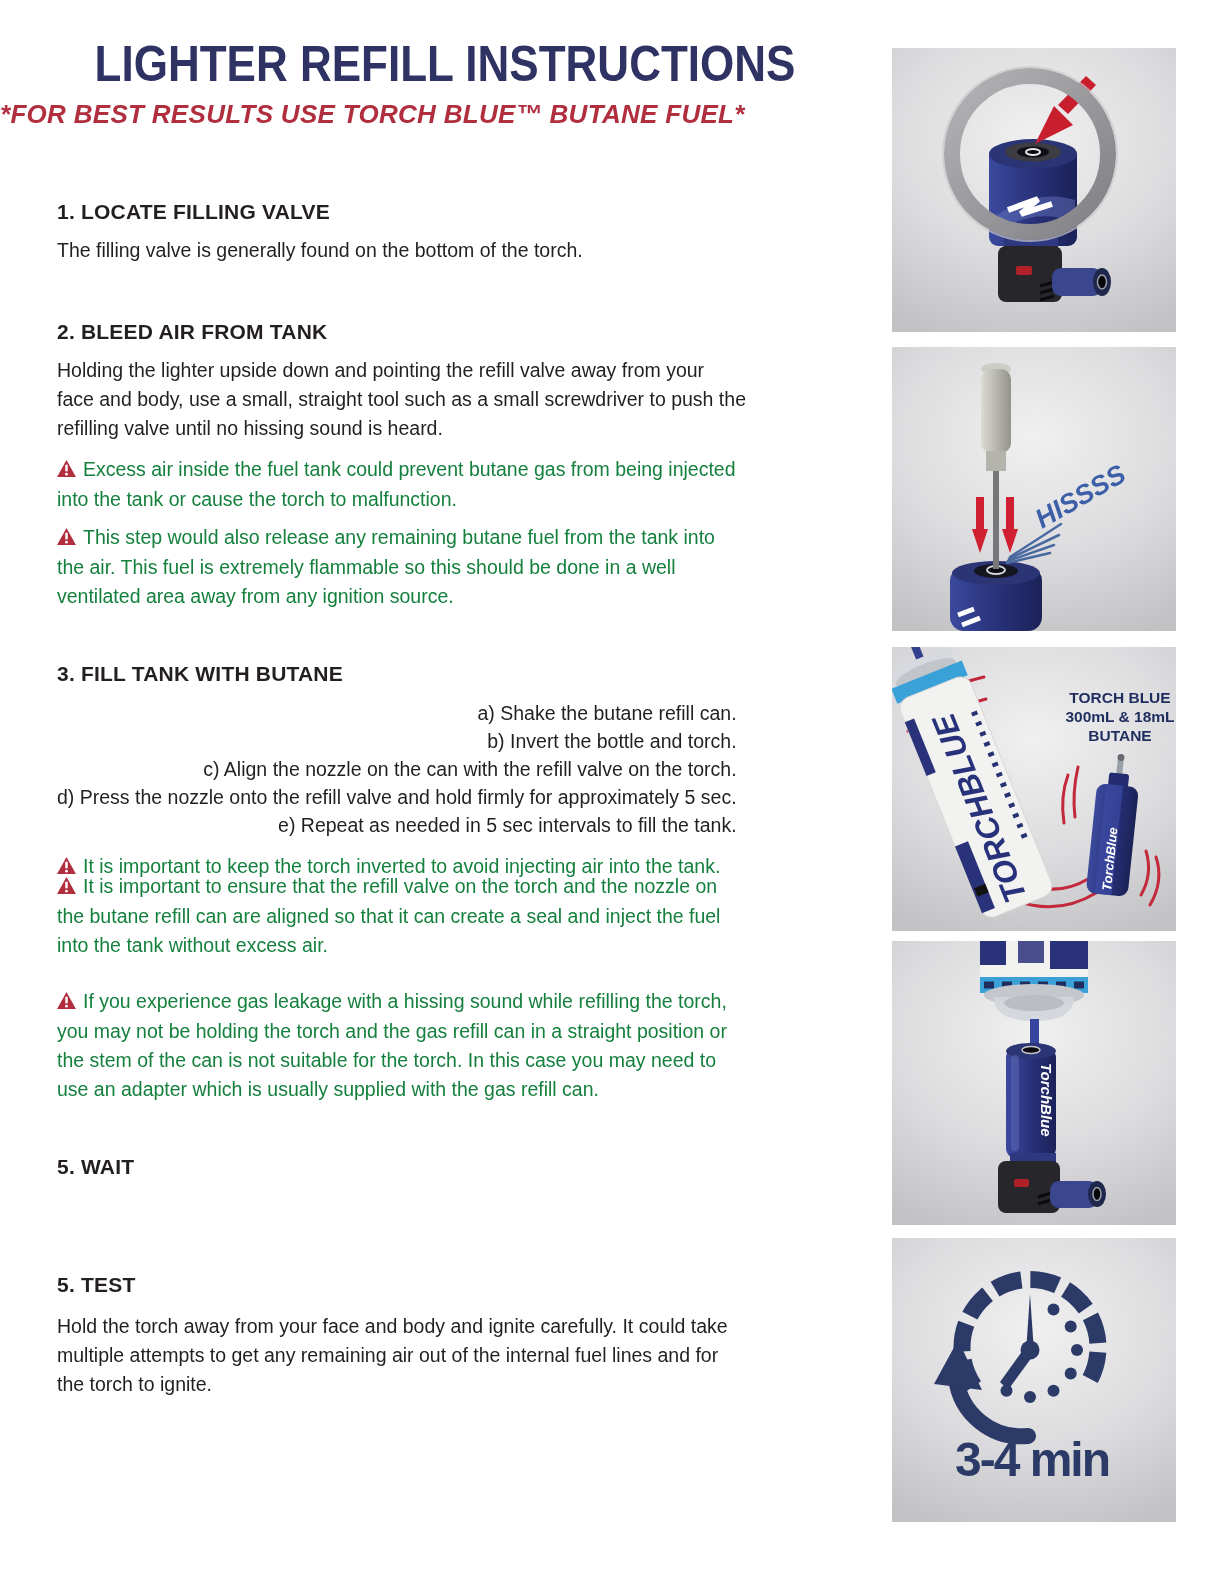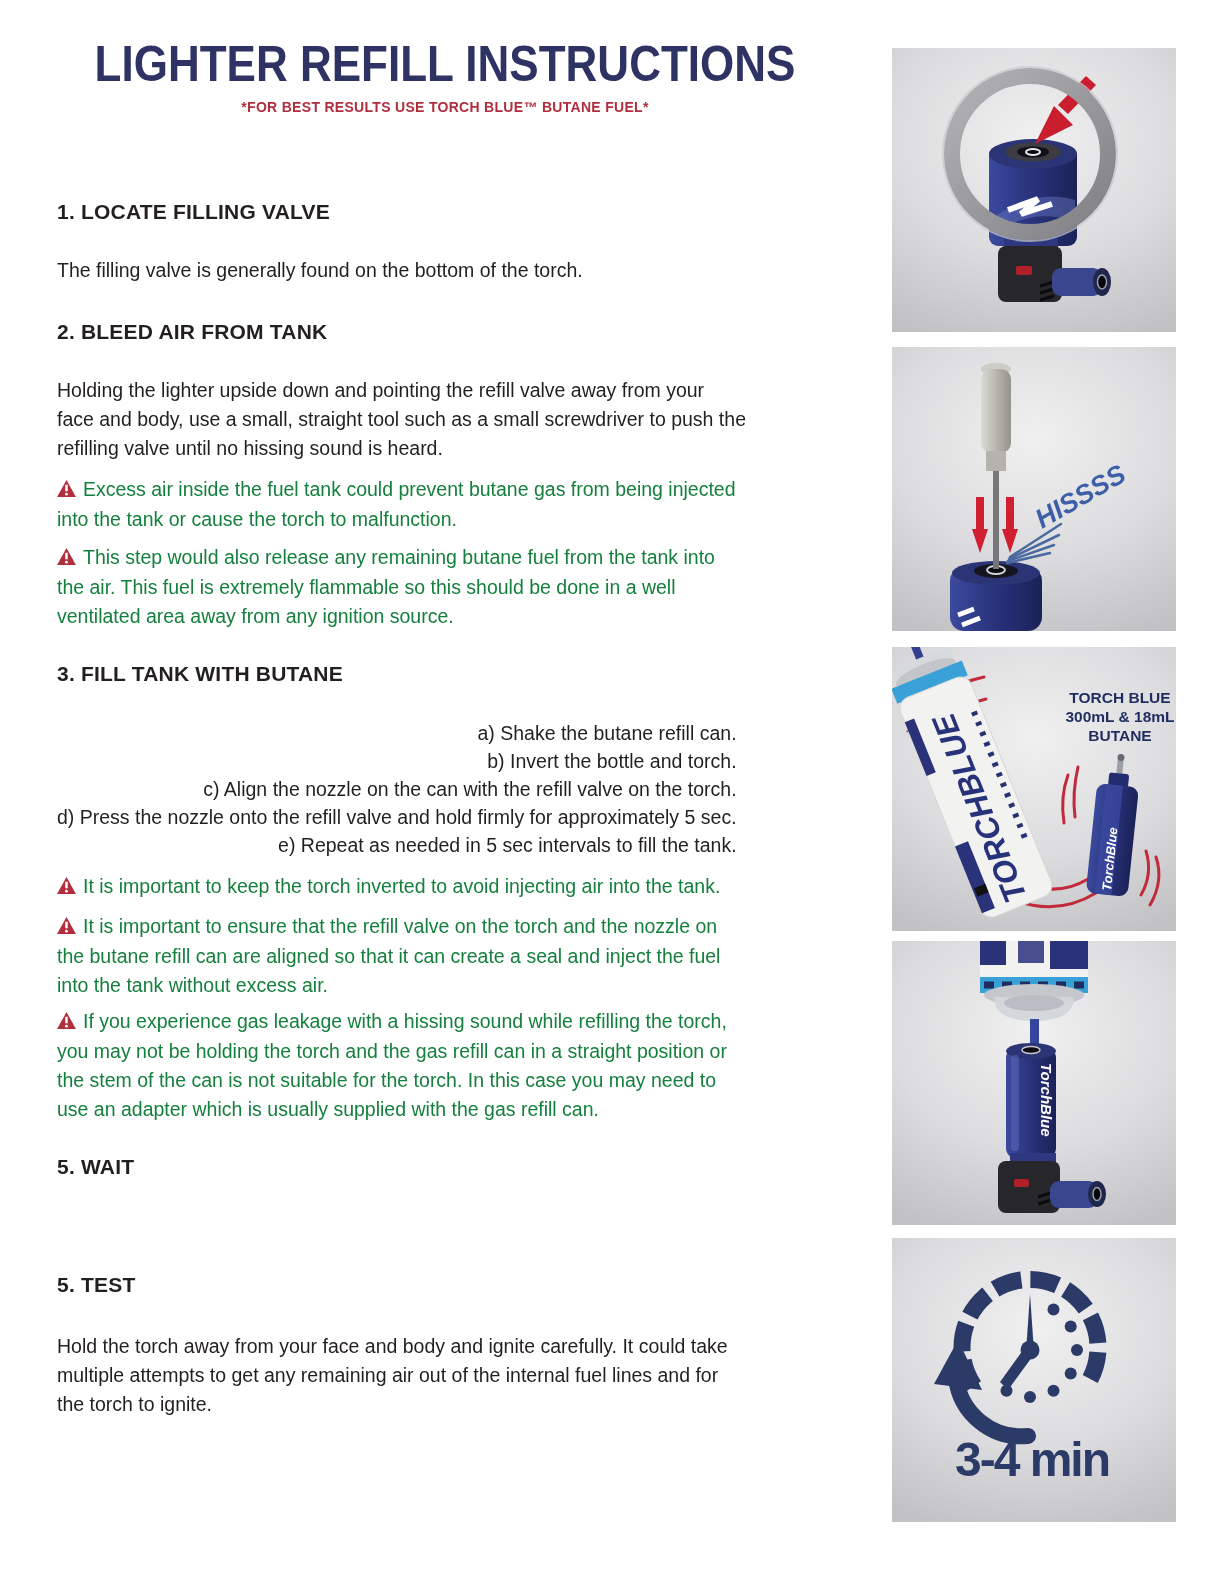--- a/index.html
+++ b/index.html
@@ -2,26 +2,26 @@
 <html><head>
 <meta charset="utf-8">
 <style>
   html,body{margin:0;padding:0;background:#ffffff;}
   .page{position:relative;width:1224px;height:1584px;background:#fff;overflow:hidden;
         font-family:"Liberation Sans",sans-serif;color:#231f20;padding-left:44px;}
   
   .title{position:absolute;top:36px;left:0;width:890px;text-align:center;
          font-size:50px;line-height:56px;font-weight:bold;color:#2f3364;
          transform:scaleX(.88);transform-origin:50% 50%;white-space:nowrap;}
-  .subtitle{position:absolute;top:99px;left:0;width:890px;text-align:center;
-         font-size:14px;font-weight:bold;color:#b02e3e;letter-spacing:.3px;white-space:nowrap;}
+  .subtitle{position:absolute;top:99px;left:0;width:890px;text-align:left;
+         font-size:26px;font-weight:bold;color:#b02e3e;letter-spacing:.3px;white-space:nowrap;font-style:italic;}
   
   .h{position:absolute;left:57px;font-size:21px;font-weight:bold;color:#231f20;
      letter-spacing:.2px;white-space:nowrap;}
-  .blk{position:absolute;left:57px;margin-top:20px;}
+  .blk{position:absolute;left:57px;}
   .line{font-size:19.5px;line-height:29px;white-space:nowrap;color:#231f20;}
   .list .line{line-height:28px;text-align:right;}
   .warn .line{color:#15803d;}
   .wi{display:inline-block;margin-right:7px;vertical-align:-1px;}
   
   .panel{position:absolute;left:892px;width:284px;height:284px;
          background:radial-gradient(ellipse 90% 75% at 50% 32%, #f0f0f1 0%, #dcdcde 55%, #c2c2c5 100%);}
   .panel svg{display:block;width:284px;height:284px;}
   svg text{font-family:"Liberation Sans",sans-serif;}
 </style>
@@ -70,21 +70,21 @@
     <div class="line">d) Press the nozzle onto the refill valve and hold firmly for approximately 5 sec.</div>
     <div class="line">e) Repeat as needed in 5 sec intervals to fill the tank.</div>
   </div>
   <div class="blk warn" style="top:852px">
     <div class="line"><span class="wi"><svg width="19" height="17" viewBox="0 0 20 18">
             <path d="M10 0 L20 18 H0 Z" fill="#b02e3e"></path>
             <rect x="8.7" y="5" width="2.6" height="7" fill="#fff"></rect>
             <circle cx="10" cy="15" r="1.5" fill="#fff"></circle>
           </svg></span><span>It is important to keep the torch inverted to avoid injecting air into the tank.</span></div>
   </div>
-  <div class="blk warn" style="top:892px">
+  <div class="blk warn" style="top:872px">
     <div class="line"><span class="wi"><svg width="19" height="17" viewBox="0 0 20 18">
             <path d="M10 0 L20 18 H0 Z" fill="#b02e3e"></path>
             <rect x="8.7" y="5" width="2.6" height="7" fill="#fff"></rect>
             <circle cx="10" cy="15" r="1.5" fill="#fff"></circle>
           </svg></span><span>It is important to ensure that the refill valve on the torch and the nozzle on</span></div>
     <div class="line">the butane refill can are aligned so that it can create a seal and inject the fuel</div>
     <div class="line">into the tank without excess air.</div>
   </div>
   <div class="blk warn" style="top:987px">
     <div class="line"><span class="wi"><svg width="19" height="17" viewBox="0 0 20 18">

